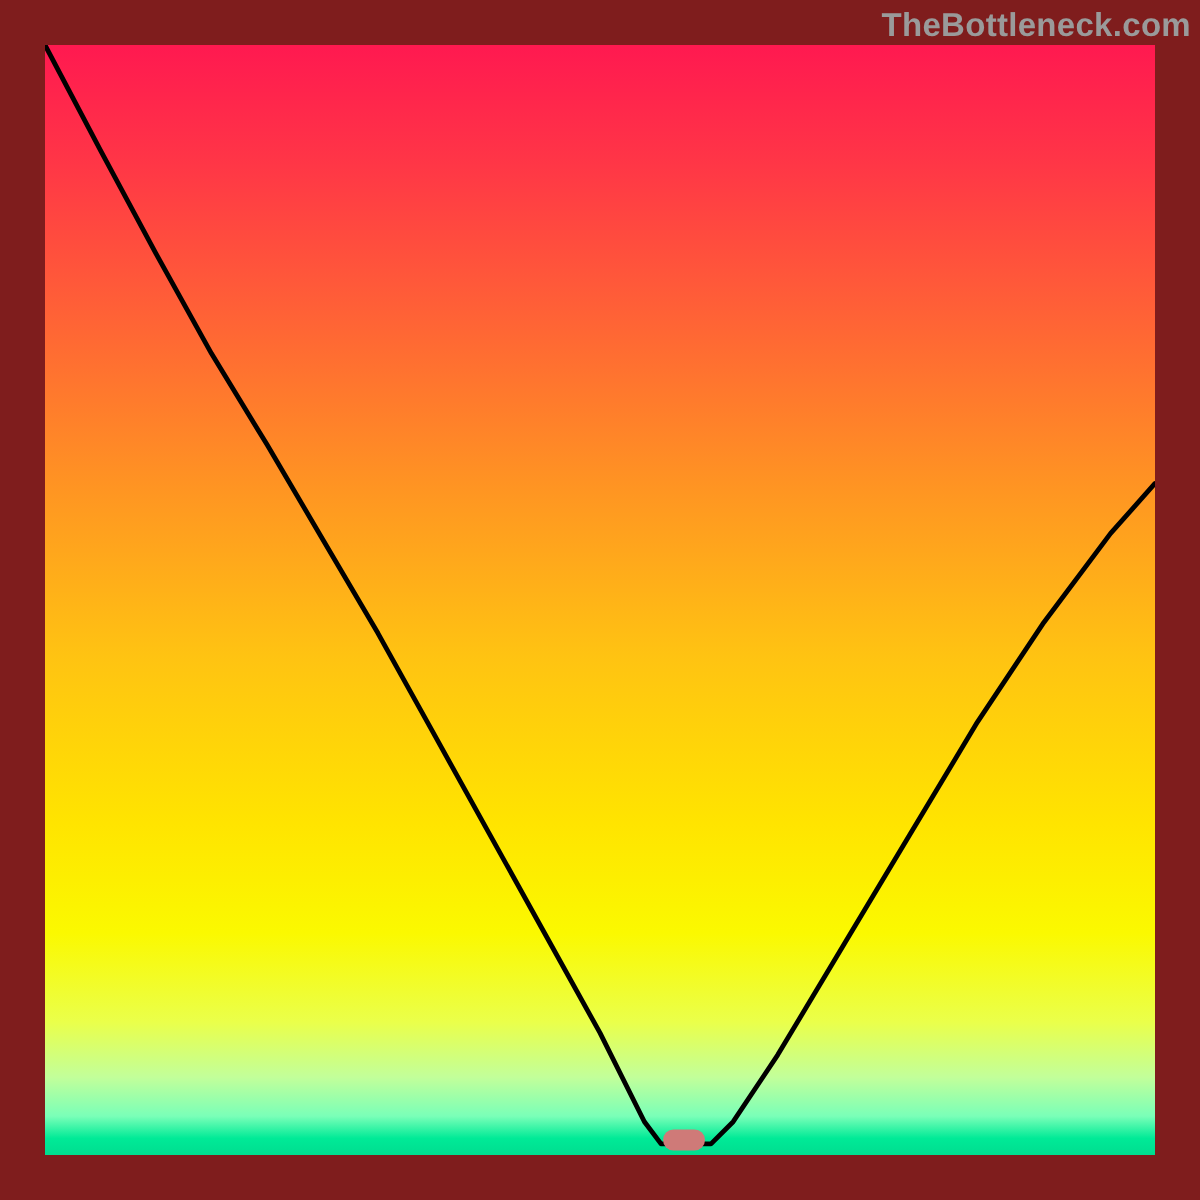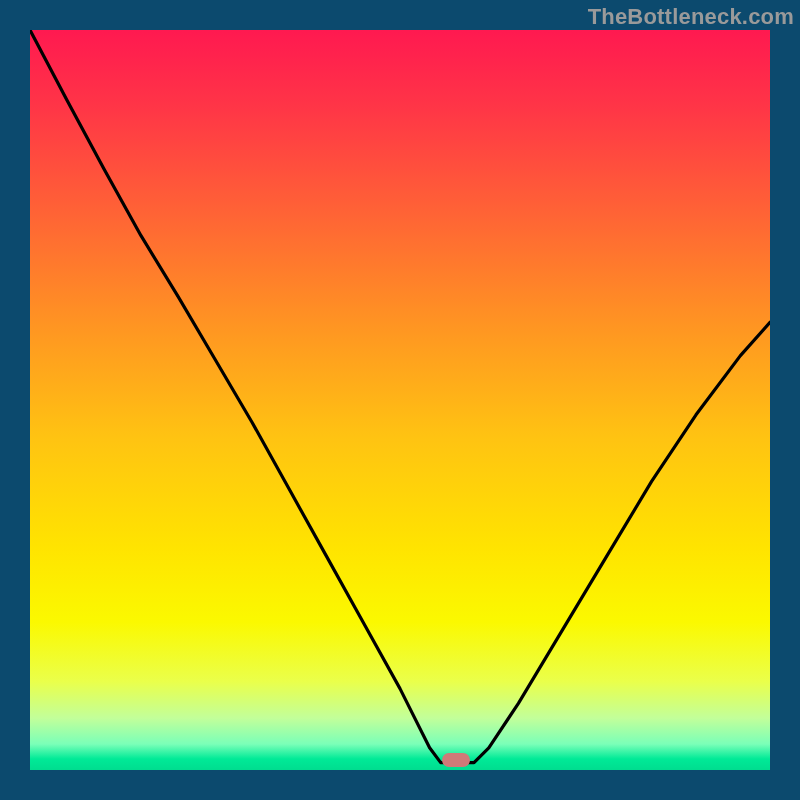--- a/index.html
+++ b/index.html
@@ -7,21 +7,21 @@
     padding: 0;
     width: 800px;
     height: 800px;
     background: #000;
     overflow: hidden;
   }
   .frame {
     position: relative;
     width: 800px;
     height: 800px;
-    background: #0c4a6e;
+    background: #7f1d1d;
   }
   .plot-area {
     position: absolute;
     left: 30px;
     top: 30px;
     width: 740px;
     height: 740px;
   }
   .gradient {
     position: absolute;

